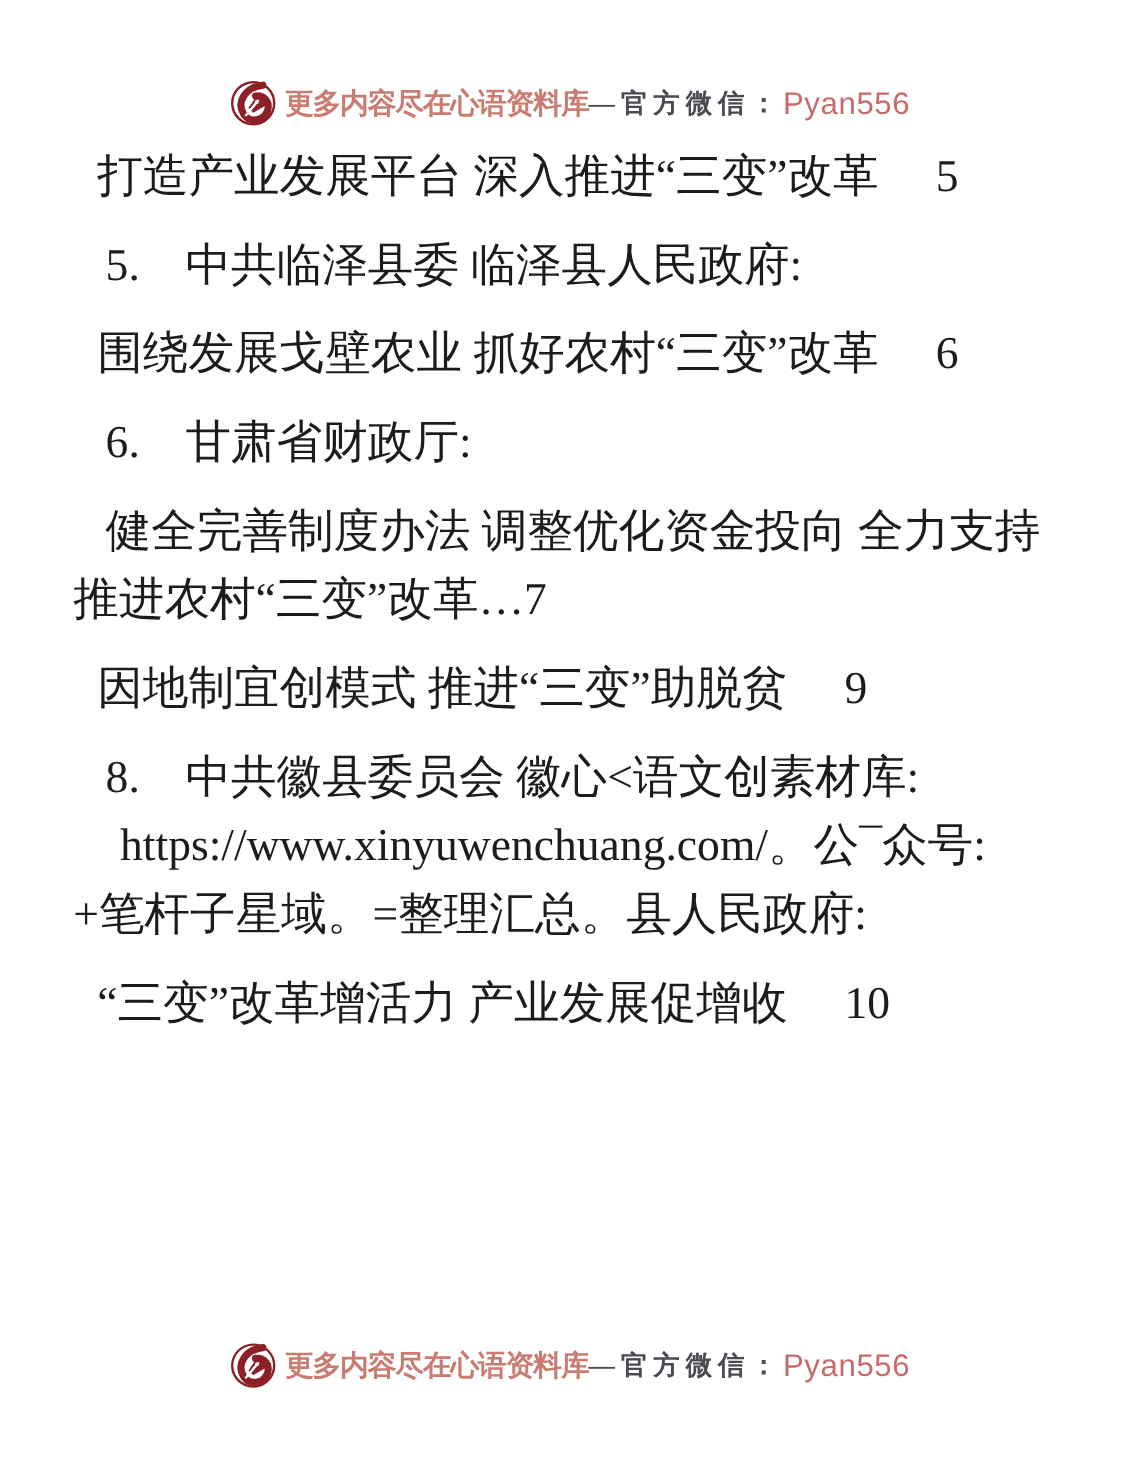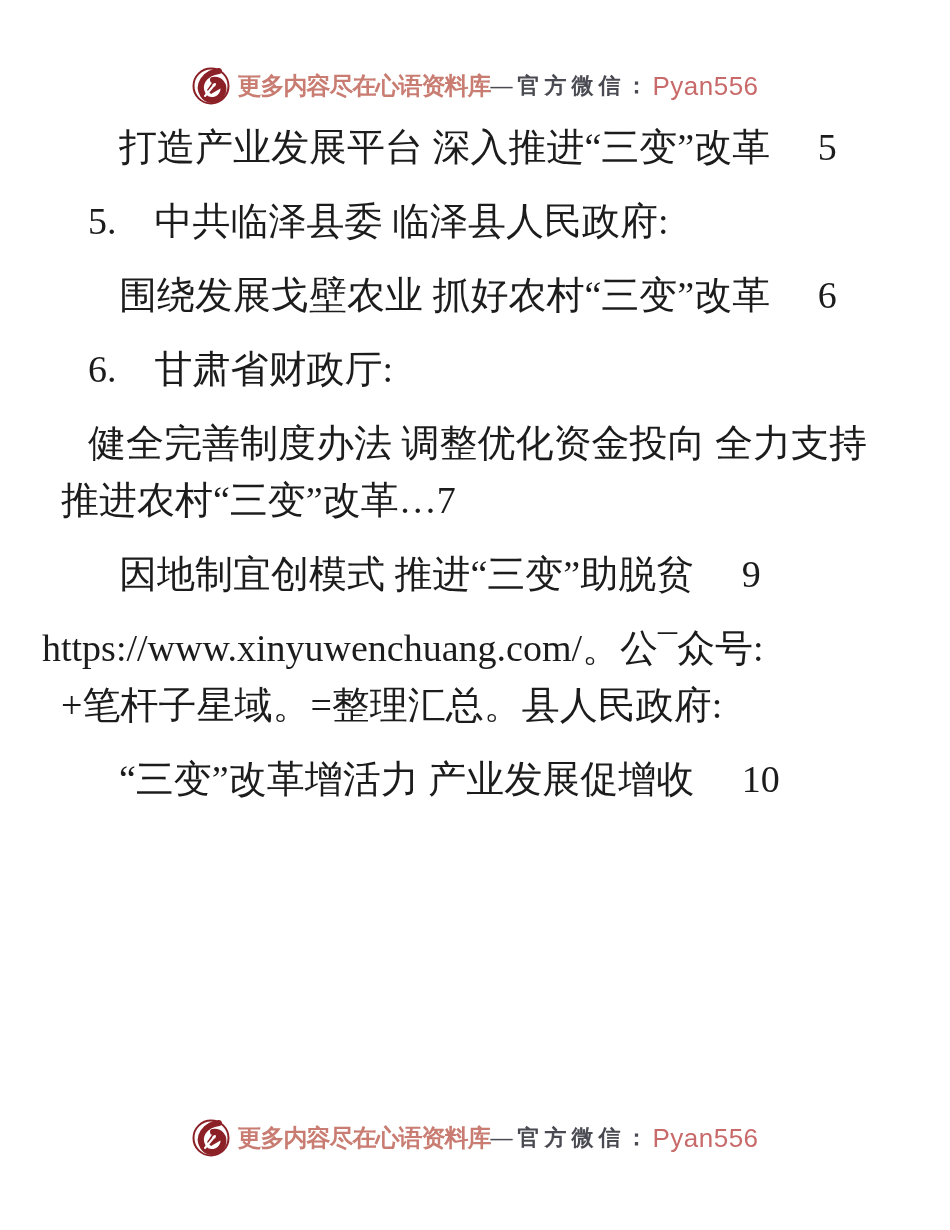--- a/index.html
+++ b/index.html
@@ -63,24 +63,24 @@
     width: 100%;
   }
   .para { margin: 0 0 17px 0; }
   .line {
     font-family: "Liberation Serif", serif;
     font-size: 38px;
     line-height: 57px;
     color: #1c1c1c;
     white-space: pre;
   }
-  .ind-title { padding-left: 119px; }
+  .ind-title { padding-left: 81px; }
   .ind-num   { padding-left: 88px; }
   .ind-cont  { padding-left: 61px; }
-  .ind-contb { padding-left: 42px; }
+  .ind-contb { padding-left: 100px; }
 </style>
 </head>
 <body>
 
 <div class="page">
 
   <div class="watermark header">
     <span class="logo">
       <svg width="40" height="44" viewBox="0 0 40 44">
         <circle cx="20" cy="22" r="17.5" fill="none" stroke="#8b2027" stroke-width="2"></circle>
@@ -117,20 +117,21 @@
       <div class="line ind-num">健全完善制度办法 调整优化资金投向 全力支持</div>
       <div class="line ind-cont">推进农村“三变”改革…7</div>
     </div>
 
 
     <div class="para">
       <div class="line ind-title">因地制宜创模式 推进“三变”助脱贫　 9</div>
     </div>
 
     <div class="para">
+      <div class="line ind-num">8.　中共徽县委员会 徽心&lt;语文创素材库:</div>
       <div class="line ind-contb">https://www.xinyuwenchuang.com/。公¯众号:</div>
       <div class="line ind-cont">+笔杆子星域。=整理汇总。县人民政府:</div>
     </div>
 
     <div class="para">
       <div class="line ind-title">“三变”改革增活力 产业发展促增收　 10</div>
     </div>
 
 
   </div>

